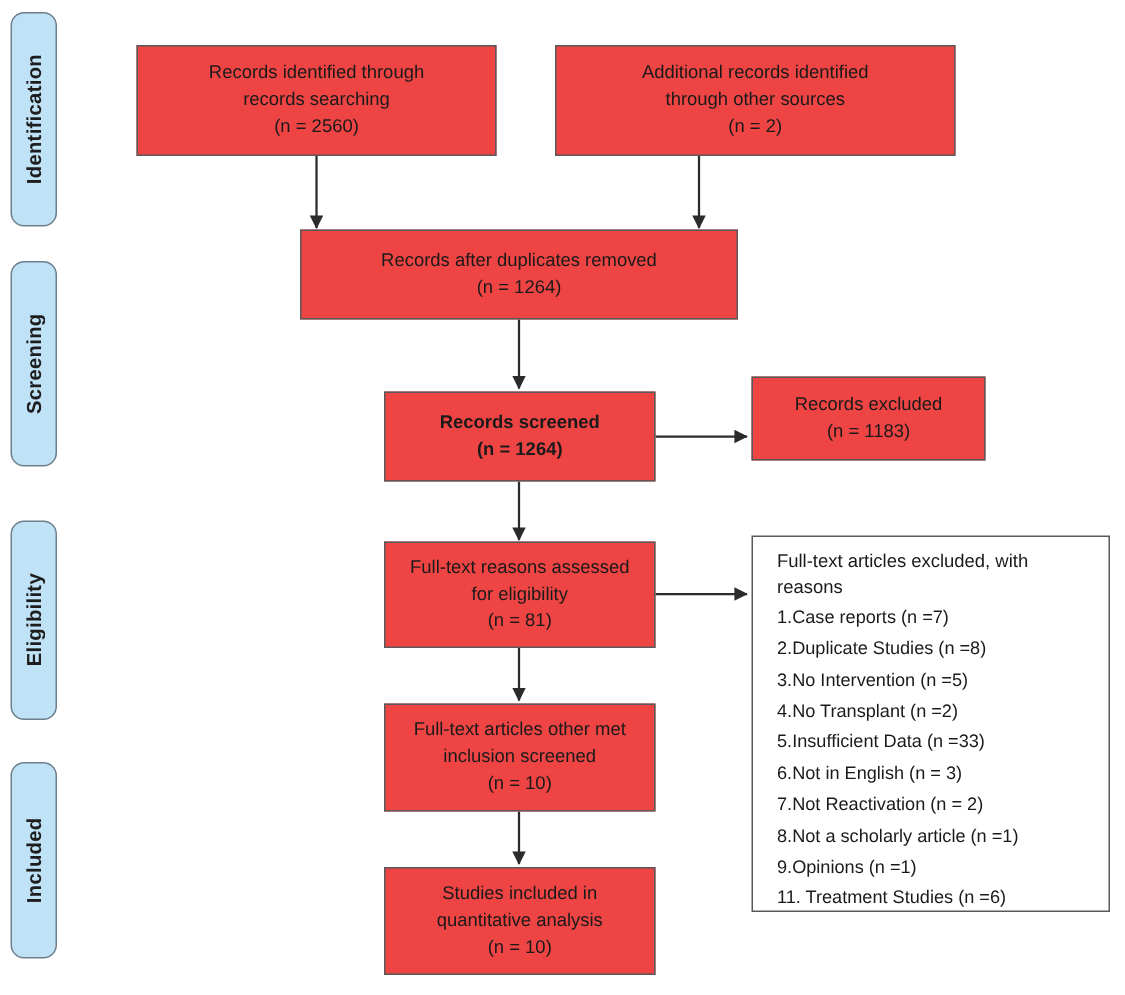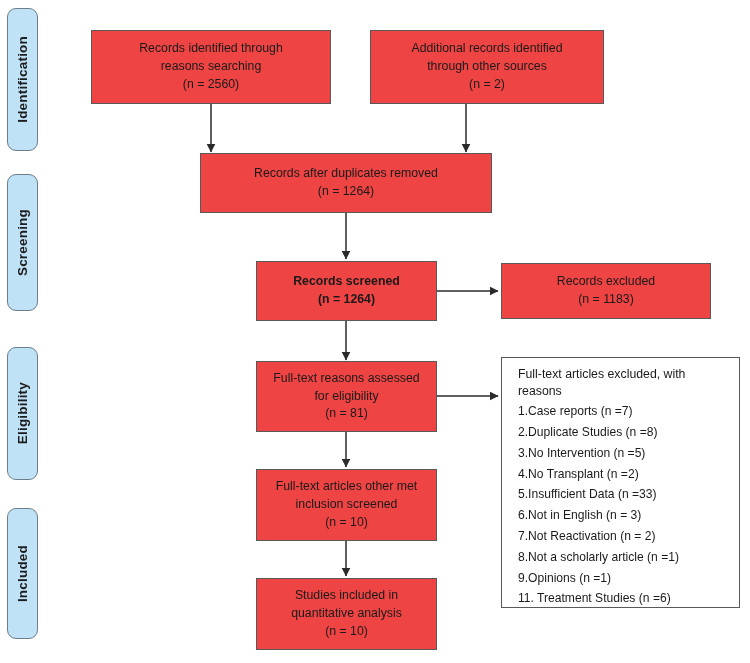--- a/index.html
+++ b/index.html
@@ -137,41 +137,41 @@
   <div class="stage-pill" style="left:7px; top:347px; width:31px; height:133px;">
     <span class="pill-label">Eligibility</span>
   </div>
 
   <div class="stage-pill" style="left:7px; top:508px; width:31px; height:131px;">
     <span class="pill-label">Included</span>
   </div>
 
   <div class="flow-box" style="left:91px; top:30px; width:240px; height:74px;">
     <span class="ln">Records identified through</span>
-    <span class="ln">reasons searching</span>
+    <span class="ln">records searching</span>
     <span class="ln">(n = 2560)</span>
   </div>
 
-  <div class="flow-box" style="left:370px; top:30px; width:234px; height:74px;">
+  <div class="flow-box" style="left:370px; top:30px; width:267px; height:74px;">
     <span class="ln">Additional records identified</span>
     <span class="ln">through other sources</span>
     <span class="ln">(n = 2)</span>
   </div>
 
   <div class="flow-box" style="left:200px; top:153px; width:292px; height:60px;">
     <span class="ln">Records after duplicates removed</span>
     <span class="ln">(n = 1264)</span>
   </div>
 
   <div class="flow-box" style="left:256px; top:261px; width:181px; height:60px;font-weight:bold;">
     <span class="ln">Records screened</span>
     <span class="ln">(n = 1264)</span>
   </div>
 
-  <div class="flow-box" style="left:501px; top:263px; width:210px; height:56px;">
+  <div class="flow-box" style="left:501px; top:251px; width:156px; height:56px;">
     <span class="ln">Records excluded</span>
     <span class="ln">(n = 1183)</span>
   </div>
 
   <div class="flow-box" style="left:256px; top:361px; width:181px; height:71px;">
     <span class="ln">Full-text reasons assessed</span>
     <span class="ln">for eligibility</span>
     <span class="ln">(n = 81)</span>
   </div>
 

